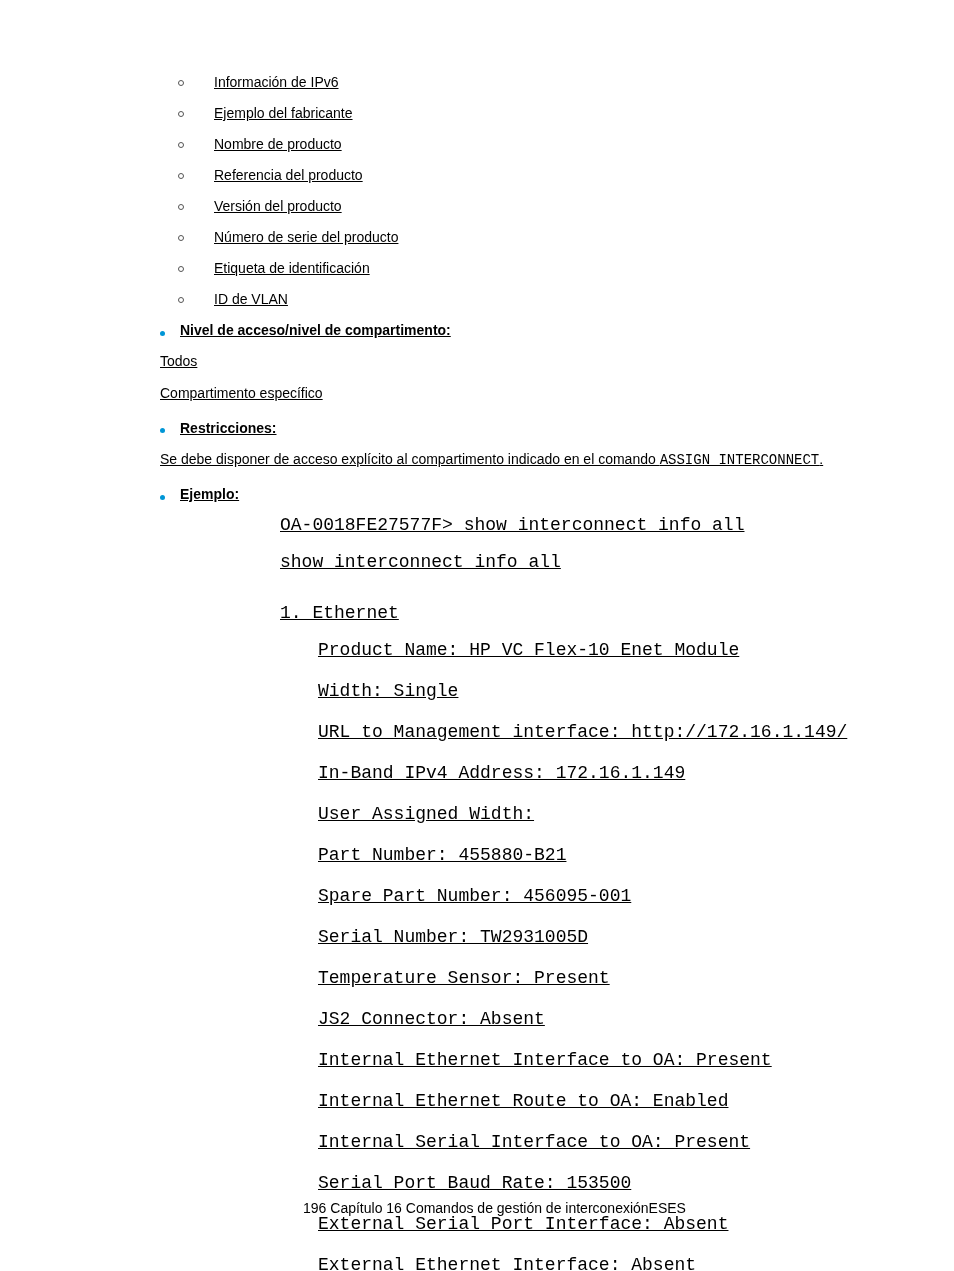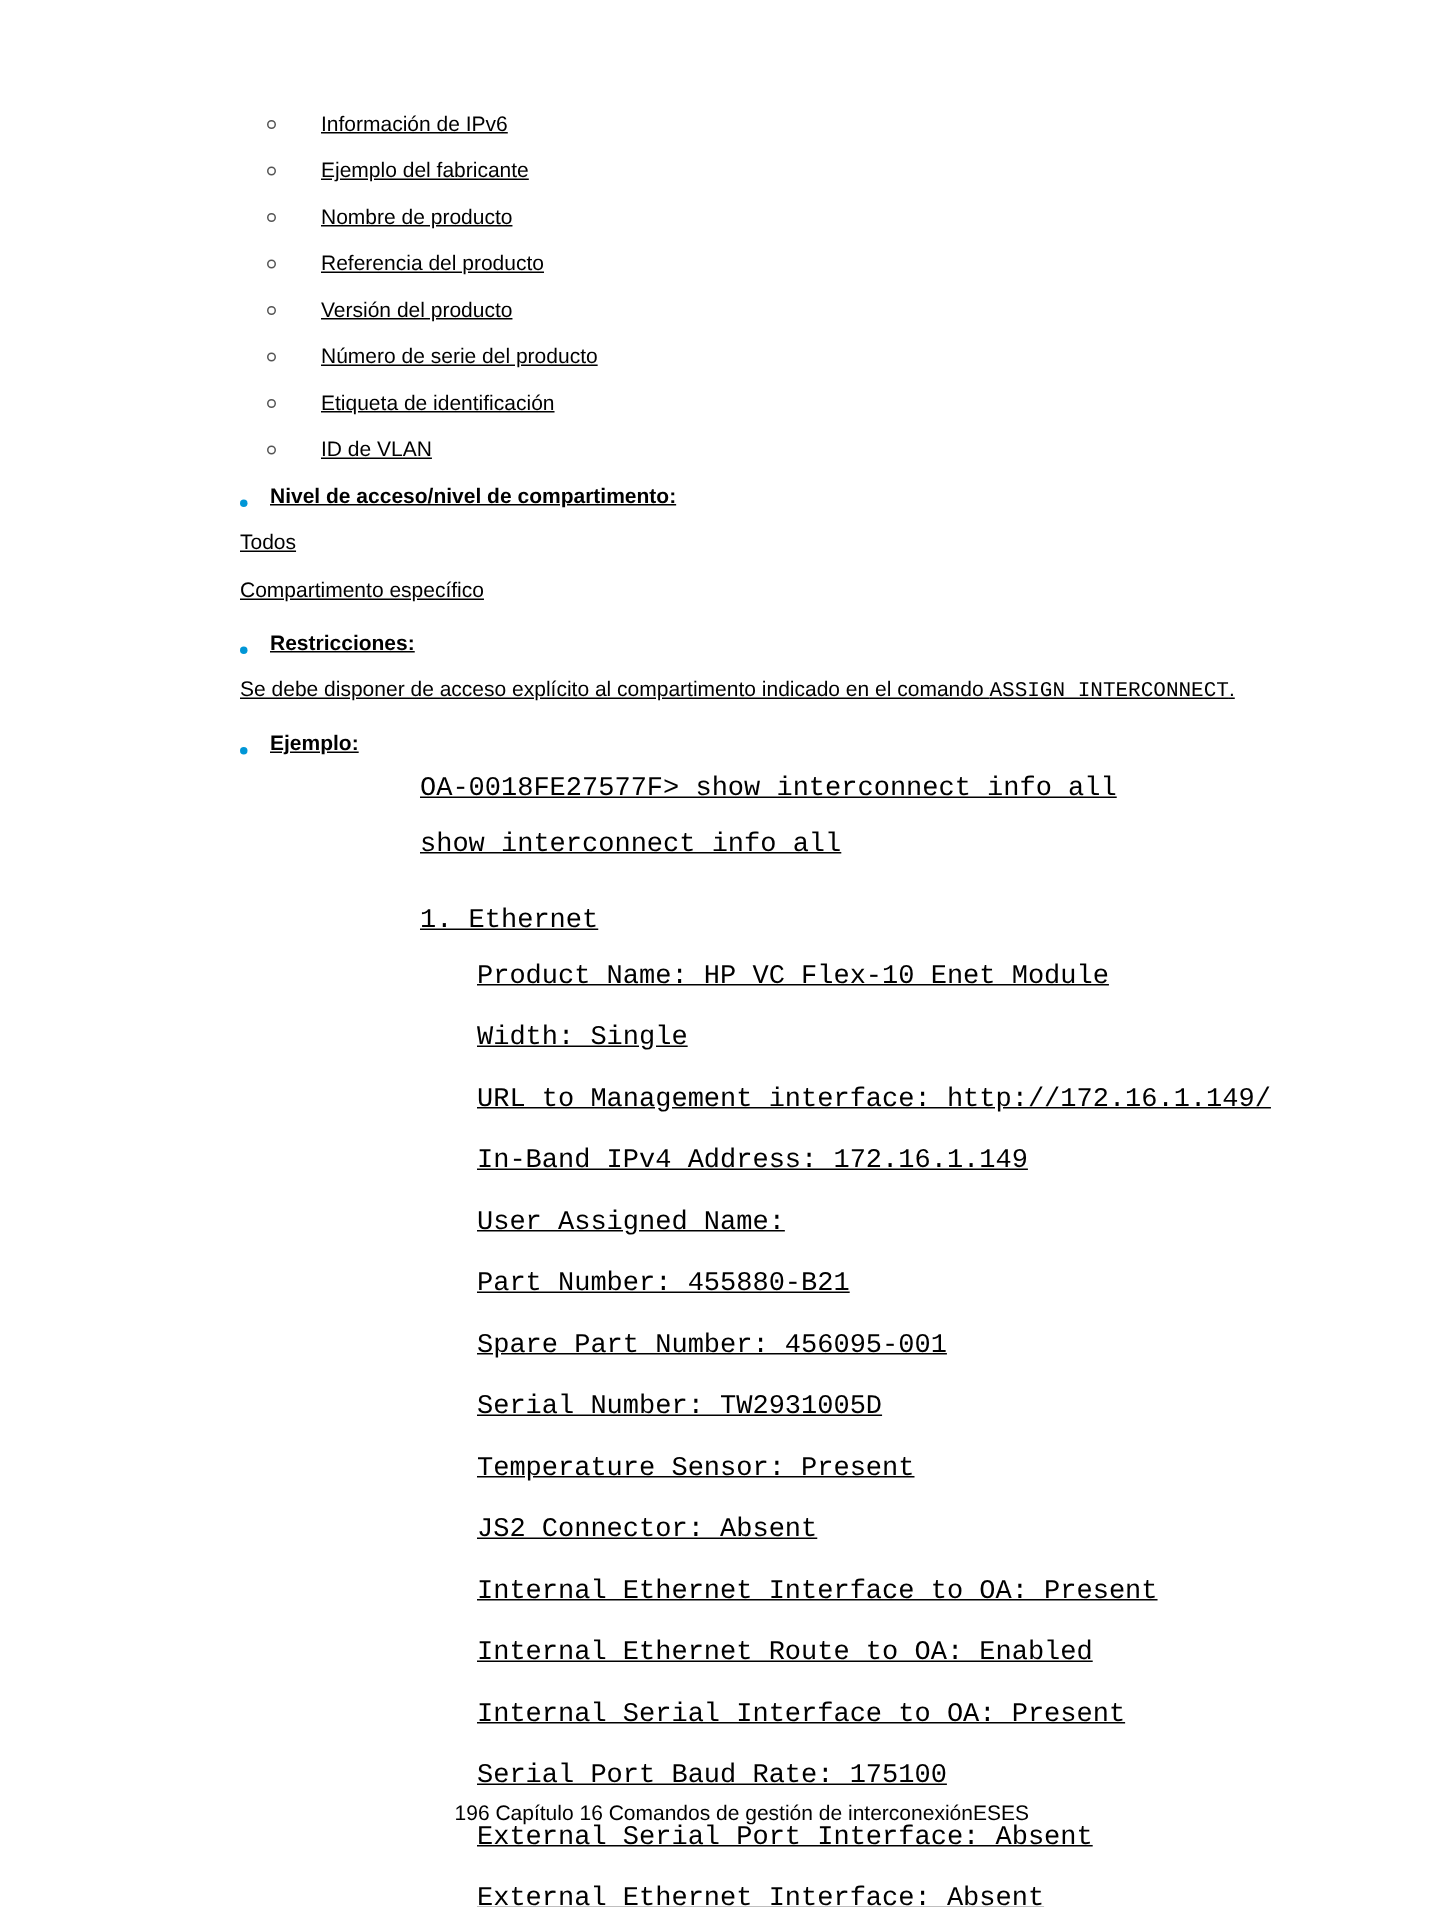--- a/index.html
+++ b/index.html
@@ -42,21 +42,21 @@
     ul.main-list {
       list-style: none;
       padding: 0;
       margin: 0 0 0 100px;
     }
     ul.main-list > li {
       margin-bottom: 12px;
     }
     ul.main-list > li .bullet-row {
       display: flex;
-      align-items: flex-end;
+      align-items: center;
     }
     ul.main-list > li .main-bullet {
       width: 5px;
       height: 5px;
       background: #0096d6;
       border-radius: 50%;
       margin-right: 15px;
       margin-top: 6px;
       flex-shrink: 0;
     }
@@ -173,30 +173,30 @@
       </div>
       <div class="example-block">
         <div class="line">OA-0018FE27577F&gt; show interconnect info all</div>
         <div class="line">show interconnect info all</div>
         <div class="detail-block">
           <div class="line">1. Ethernet</div>
           <div class="detail-line">Product Name: HP VC Flex-10 Enet Module</div>
           <div class="detail-line">Width: Single</div>
           <div class="detail-line">URL to Management interface: http://172.16.1.149/</div>
           <div class="detail-line">In-Band IPv4 Address: 172.16.1.149</div>
-          <div class="detail-line">User Assigned Name:</div>
+          <div class="detail-line">User Assigned Width:</div>
           <div class="detail-line">Part Number: 455880-B21</div>
           <div class="detail-line">Spare Part Number: 456095-001</div>
           <div class="detail-line">Serial Number: TW2931005D</div>
           <div class="detail-line">Temperature Sensor: Present</div>
           <div class="detail-line">JS2 Connector: Absent</div>
           <div class="detail-line">Internal Ethernet Interface to OA: Present</div>
           <div class="detail-line">Internal Ethernet Route to OA: Enabled</div>
           <div class="detail-line">Internal Serial Interface to OA: Present</div>
-          <div class="detail-line">Serial Port Baud Rate: 175100</div>
+          <div class="detail-line">Serial Port Baud Rate: 153500</div>
           <div class="detail-line">External Serial Port Interface: Absent</div>
           <div class="detail-line">External Ethernet Interface: Absent</div>
         </div>
       </div>
     </li>
   </ul>
 
 </div>
 
 <div class="footer">

